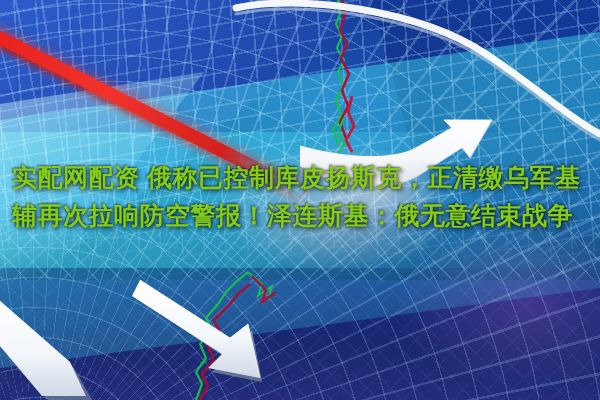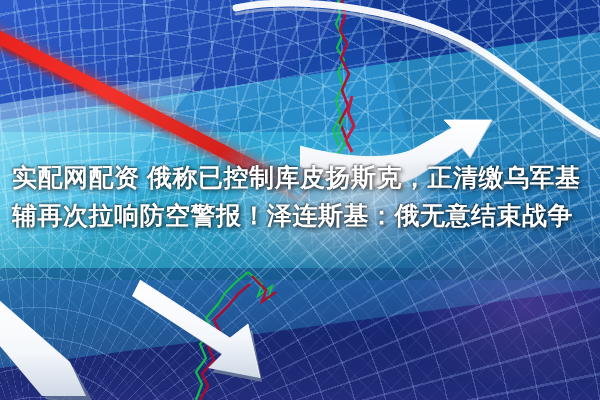--- a/index.html
+++ b/index.html
@@ -123,21 +123,21 @@
     background:linear-gradient(90deg,rgba(130,10,10,.75),rgba(130,10,10,0));
     transform:rotate(27deg);transform-origin:0 50%;filter:blur(2px);
   }
 
   svg.vec{position:absolute;inset:0;width:600px;height:400px;}
 
   
   .headline{
     position:absolute;left:12px;top:158px;width:580px;
     font-size:25px;line-height:38px;font-weight:bold;
-    color:#ffffff;letter-spacing:.5px;
+    color:#84cc16;letter-spacing:.5px;
     text-shadow:
       0 0 3px rgba(0,0,0,.55),
       2px 2px 4px rgba(0,0,0,.6),
       -1px -1px 2px rgba(0,0,0,.35);
     font-family:"Liberation Sans","DejaVu Sans",sans-serif;
     word-break:break-all;
   }
 </style>
 </head>
 <body>

